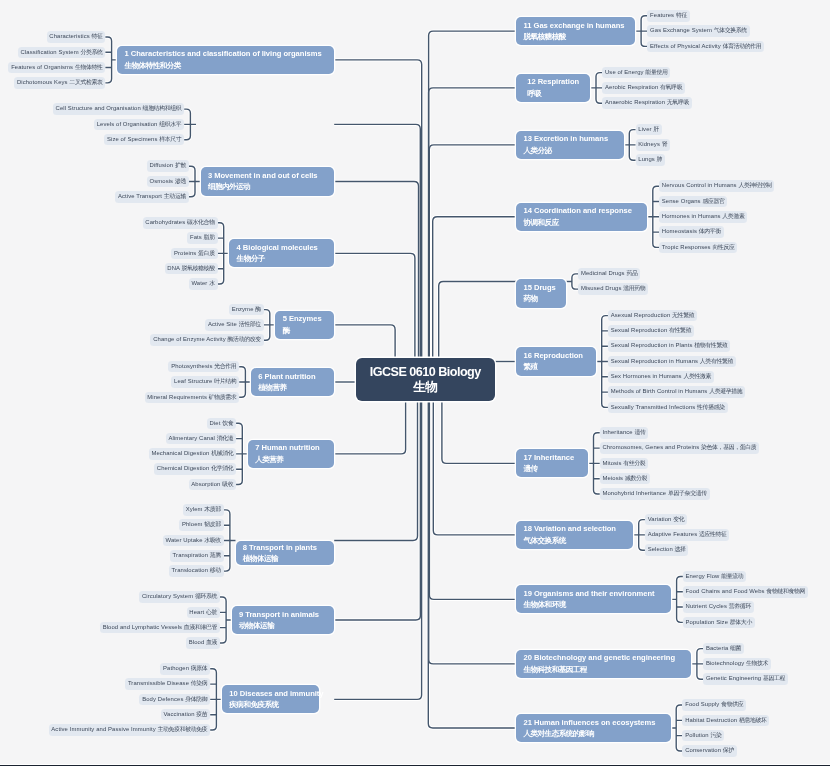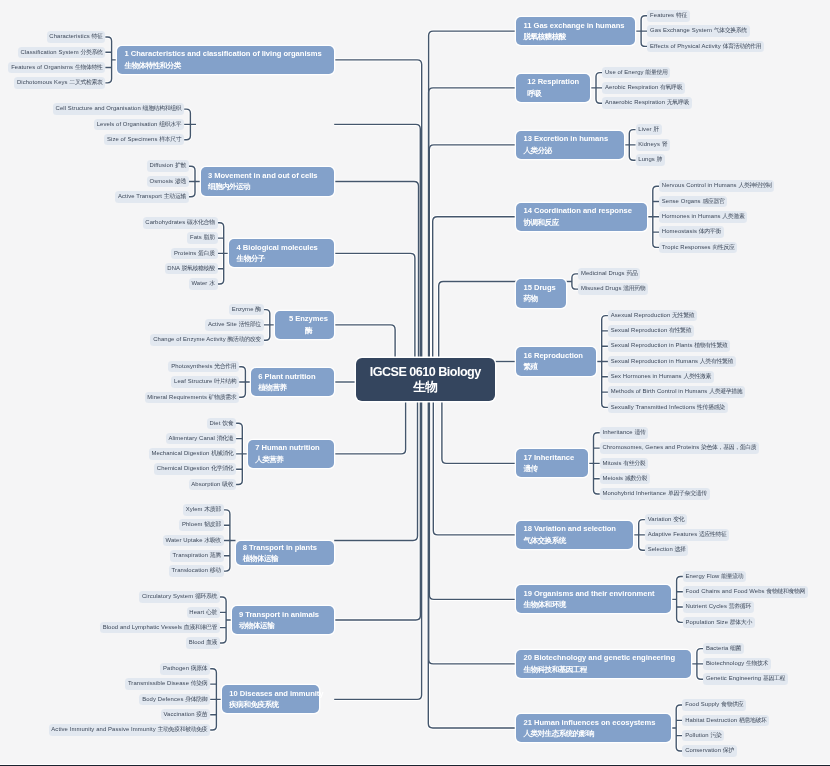--- a/index.html
+++ b/index.html
@@ -145,21 +145,21 @@
       <div class="node leaf" style="top: 191.05px; height: 11.5px; background: rgb(226, 232, 240); color: rgb(60, 71, 88); left: 115.128px;">Active Transport <span class="cjk">主动运输</span></div>
       <div class="node branch" style="left: 229.3px; top: 239.3px; width: 104.9px; height: 28.2px; background: rgb(131, 161, 202); color: rgb(255, 255, 255);">
         <div>4 Biological molecules</div>
         <div class="cjk">生物分子</div>
       </div>
       <div class="node leaf" style="top: 217.05px; height: 11.5px; background: rgb(226, 232, 240); color: rgb(60, 71, 88); left: 142.5px;">Carbohydrates <span class="cjk">碳水化合物</span></div>
       <div class="node leaf" style="top: 232.35px; height: 11.5px; background: rgb(226, 232, 240); color: rgb(60, 71, 88); left: 187.219px;">Fats <span class="cjk">脂肪</span></div>
       <div class="node leaf" style="top: 247.65px; height: 11.5px; background: rgb(226, 232, 240); color: rgb(60, 71, 88); left: 171.125px;">Proteins <span class="cjk">蛋白质</span></div>
       <div class="node leaf" style="top: 262.95px; height: 11.5px; background: rgb(226, 232, 240); color: rgb(60, 71, 88); left: 164.5px;">DNA <span class="cjk">脱氧核糖核酸</span></div>
       <div class="node leaf" style="top: 278.25px; height: 11.5px; background: rgb(226, 232, 240); color: rgb(60, 71, 88); left: 188.625px;">Water <span class="cjk">水</span></div>
-      <div class="node branch" style="left: 275.4px; top: 310.8px; width: 58.8px; height: 28.2px; background: rgb(131, 161, 202); color: rgb(255, 255, 255); align-items: center;">
+      <div class="node branch" style="left: 275.4px; top: 310.8px; width: 58.8px; height: 28.2px; background: rgb(131, 161, 202); color: rgb(255, 255, 255);">
         <div>5 Enzymes</div>
         <div class="cjk">酶</div>
       </div>
       <div class="node leaf" style="top: 303.85px; height: 11.5px; background: rgb(226, 232, 240); color: rgb(60, 71, 88); left: 228.834px;">Enzyme <span class="cjk">酶</span></div>
       <div class="node leaf" style="top: 319.15px; height: 11.5px; background: rgb(226, 232, 240); color: rgb(60, 71, 88); left: 205.162px;">Active Site <span class="cjk">活性部位</span></div>
       <div class="node leaf" style="top: 334.45px; height: 11.5px; background: rgb(226, 232, 240); color: rgb(60, 71, 88); left: 150.444px;">Change of Enzyme Activity <span class="cjk">酶活动的改变</span></div>
       <div class="node branch" style="left: 251px; top: 367.9px; width: 83.2px; height: 28.2px; background: rgb(131, 161, 202); color: rgb(255, 255, 255);">
         <div>6 Plant nutrition</div>
         <div class="cjk">植物营养</div>
       </div>

